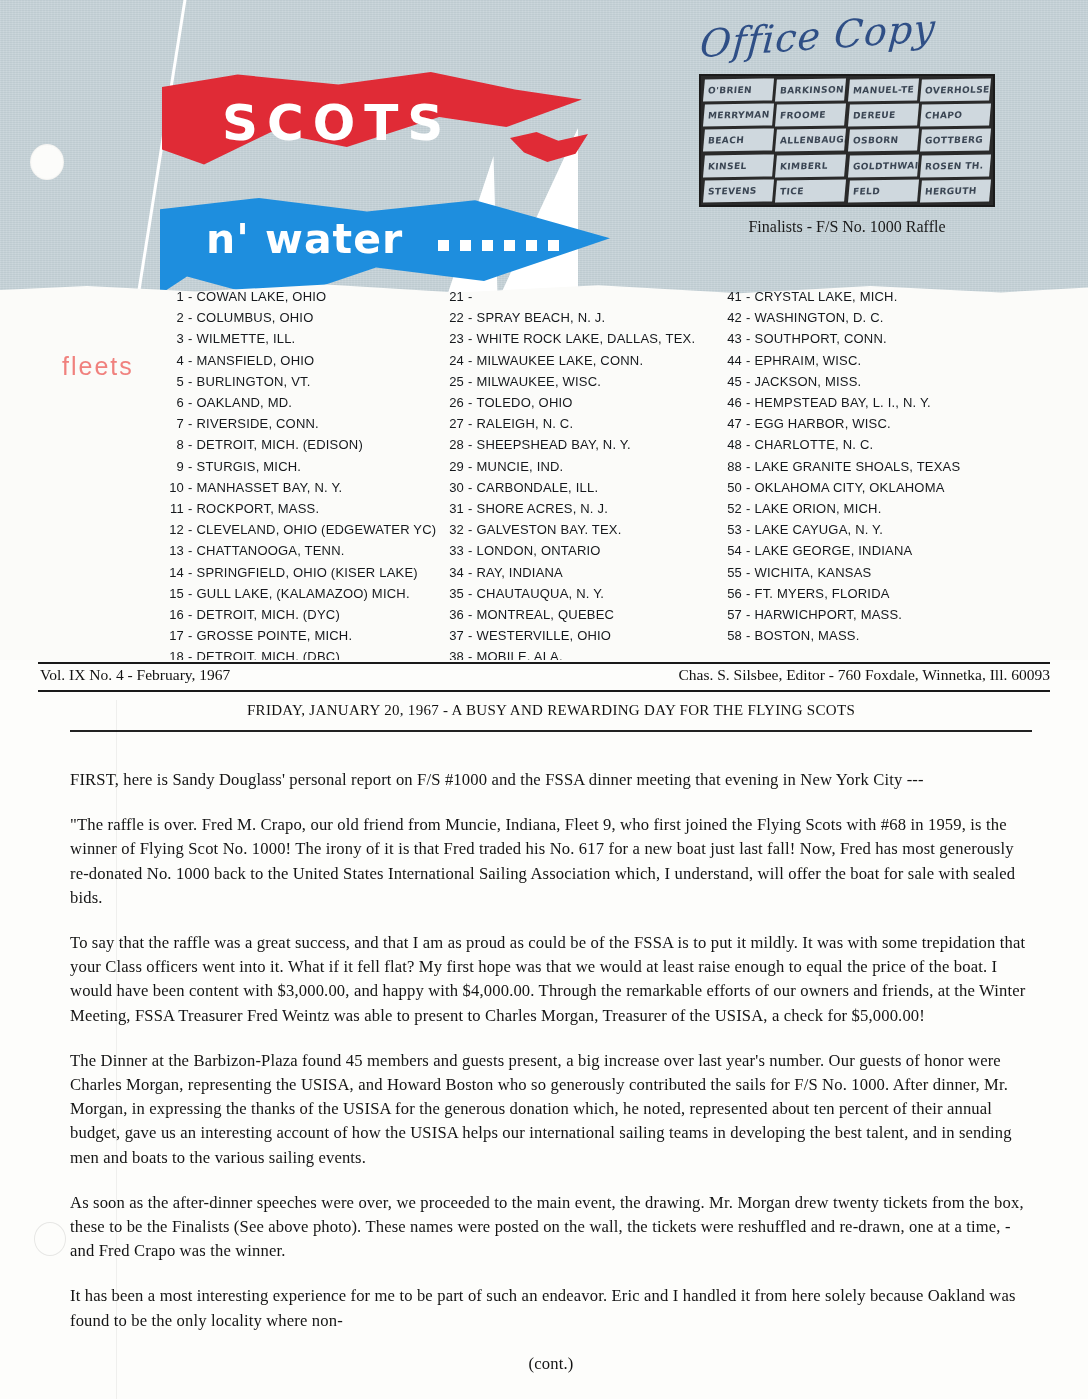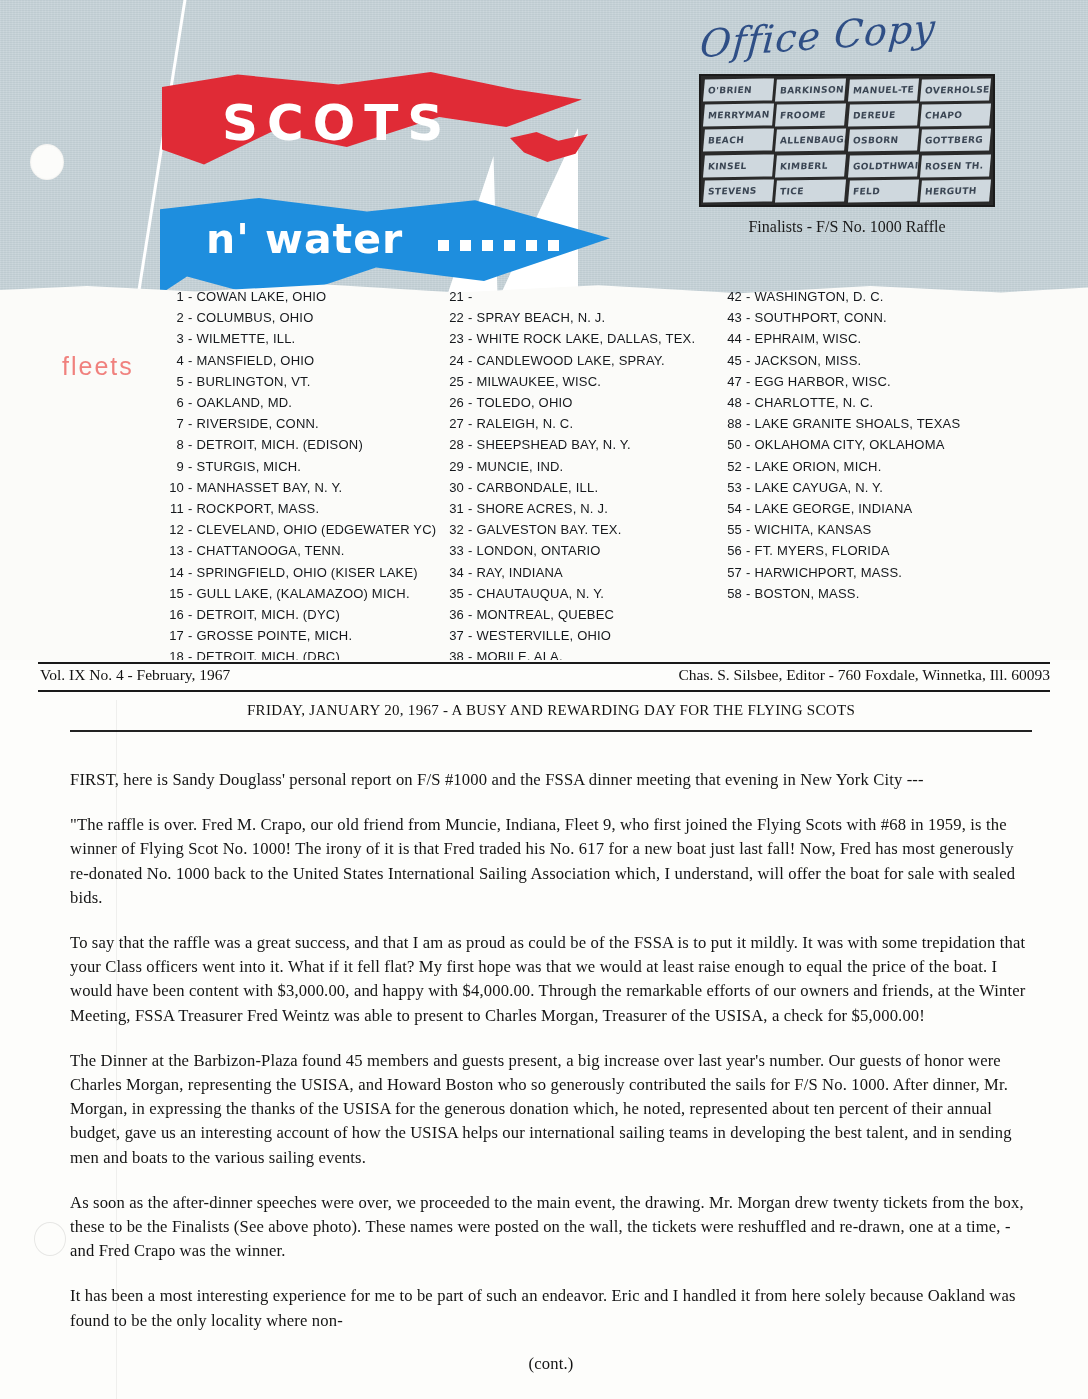--- a/index.html
+++ b/index.html
@@ -271,41 +271,43 @@
           <div class="fleet-row"><span class="num">14</span><span class="dash">-</span><span>SPRINGFIELD, OHIO  (KISER LAKE)</span></div>
           <div class="fleet-row"><span class="num">15</span><span class="dash">-</span><span>GULL LAKE, (KALAMAZOO) MICH.</span></div>
           <div class="fleet-row"><span class="num">16</span><span class="dash">-</span><span>DETROIT, MICH. (DYC)</span></div>
           <div class="fleet-row"><span class="num">17</span><span class="dash">-</span><span>GROSSE POINTE, MICH.</span></div>
           <div class="fleet-row"><span class="num">18</span><span class="dash">-</span><span>DETROIT, MICH. (DBC)</span></div>
         </div>
       <div class="fleet-col c2" id="fleet-col-2">
           <div class="fleet-row"><span class="num">21</span><span class="dash">-</span><span></span></div>
           <div class="fleet-row"><span class="num">22</span><span class="dash">-</span><span>SPRAY BEACH, N. J.</span></div>
           <div class="fleet-row"><span class="num">23</span><span class="dash">-</span><span>WHITE ROCK LAKE, DALLAS, TEX.</span></div>
-          <div class="fleet-row"><span class="num">24</span><span class="dash">-</span><span>CANDLEWOOD LAKE, SPRAY.</span></div>
+          <div class="fleet-row"><span class="num">24</span><span class="dash">-</span><span>MILWAUKEE LAKE, CONN.</span></div>
           <div class="fleet-row"><span class="num">25</span><span class="dash">-</span><span>MILWAUKEE, WISC.</span></div>
           <div class="fleet-row"><span class="num">26</span><span class="dash">-</span><span>TOLEDO, OHIO</span></div>
           <div class="fleet-row"><span class="num">27</span><span class="dash">-</span><span>RALEIGH, N. C.</span></div>
           <div class="fleet-row"><span class="num">28</span><span class="dash">-</span><span>SHEEPSHEAD BAY, N. Y.</span></div>
           <div class="fleet-row"><span class="num">29</span><span class="dash">-</span><span>MUNCIE, IND.</span></div>
           <div class="fleet-row"><span class="num">30</span><span class="dash">-</span><span>CARBONDALE, ILL.</span></div>
           <div class="fleet-row"><span class="num">31</span><span class="dash">-</span><span>SHORE ACRES, N. J.</span></div>
           <div class="fleet-row"><span class="num">32</span><span class="dash">-</span><span>GALVESTON BAY. TEX.</span></div>
           <div class="fleet-row"><span class="num">33</span><span class="dash">-</span><span>LONDON, ONTARIO</span></div>
           <div class="fleet-row"><span class="num">34</span><span class="dash">-</span><span>RAY, INDIANA</span></div>
           <div class="fleet-row"><span class="num">35</span><span class="dash">-</span><span>CHAUTAUQUA, N. Y.</span></div>
           <div class="fleet-row"><span class="num">36</span><span class="dash">-</span><span>MONTREAL, QUEBEC</span></div>
           <div class="fleet-row"><span class="num">37</span><span class="dash">-</span><span>WESTERVILLE, OHIO</span></div>
           <div class="fleet-row"><span class="num">38</span><span class="dash">-</span><span>MOBILE, ALA.</span></div>
         </div>
       <div class="fleet-col c3" id="fleet-col-3">
+          <div class="fleet-row"><span class="num">41</span><span class="dash">-</span><span>CRYSTAL LAKE, MICH.</span></div>
           <div class="fleet-row"><span class="num">42</span><span class="dash">-</span><span>WASHINGTON, D. C.</span></div>
           <div class="fleet-row"><span class="num">43</span><span class="dash">-</span><span>SOUTHPORT, CONN.</span></div>
           <div class="fleet-row"><span class="num">44</span><span class="dash">-</span><span>EPHRAIM, WISC.</span></div>
           <div class="fleet-row"><span class="num">45</span><span class="dash">-</span><span>JACKSON, MISS.</span></div>
+          <div class="fleet-row"><span class="num">46</span><span class="dash">-</span><span>HEMPSTEAD BAY, L. I., N. Y.</span></div>
           <div class="fleet-row"><span class="num">47</span><span class="dash">-</span><span>EGG HARBOR, WISC.</span></div>
           <div class="fleet-row"><span class="num">48</span><span class="dash">-</span><span>CHARLOTTE, N. C.</span></div>
           <div class="fleet-row"><span class="num">88</span><span class="dash">-</span><span>LAKE GRANITE SHOALS, TEXAS</span></div>
           <div class="fleet-row"><span class="num">50</span><span class="dash">-</span><span>OKLAHOMA CITY, OKLAHOMA</span></div>
           <div class="fleet-row"><span class="num">52</span><span class="dash">-</span><span>LAKE ORION, MICH.</span></div>
           <div class="fleet-row"><span class="num">53</span><span class="dash">-</span><span>LAKE CAYUGA, N. Y.</span></div>
           <div class="fleet-row"><span class="num">54</span><span class="dash">-</span><span>LAKE GEORGE, INDIANA</span></div>
           <div class="fleet-row"><span class="num">55</span><span class="dash">-</span><span>WICHITA, KANSAS</span></div>
           <div class="fleet-row"><span class="num">56</span><span class="dash">-</span><span>FT. MYERS, FLORIDA</span></div>
           <div class="fleet-row"><span class="num">57</span><span class="dash">-</span><span>HARWICHPORT, MASS.</span></div>

